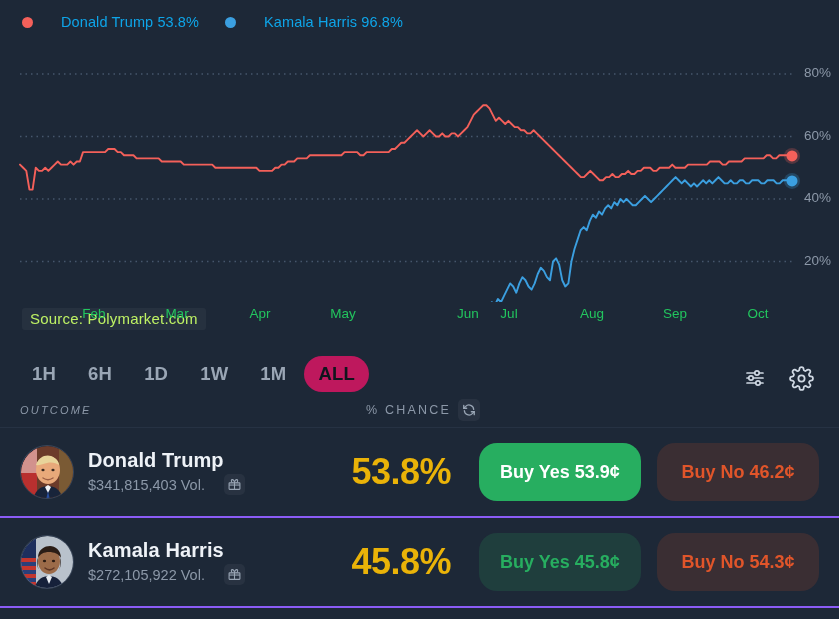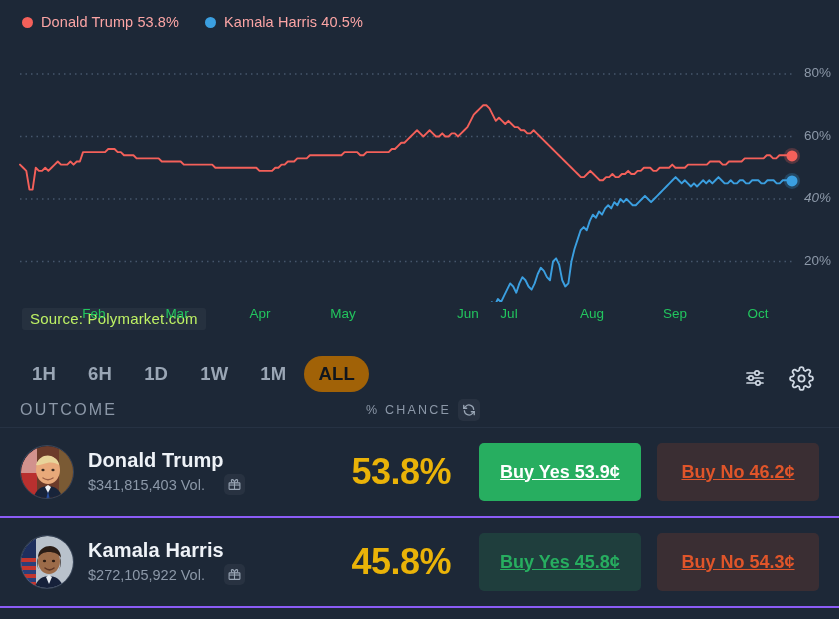--- a/index.html
+++ b/index.html
@@ -8,21 +8,21 @@
     background: #1d2837;
     font-family: "Liberation Sans", sans-serif;
     overflow: hidden;
   }
   .app { position: relative; width: 839px; height: 619px; background: #1d2837; }
 
   
   .legend { display: flex; align-items: center; gap: 26px; padding: 12px 0 0 22px; height: 32px; }
   .legend-item { display: flex; align-items: center; gap: 8px; }
   .legend-dot { width: 11px; height: 11px; border-radius: 50%; display: block; }
-  .legend-label { font-size: 14.5px; color: #fca5a5; letter-spacing: .1px; }
+  .legend-label { font-size: 14.5px; color: #0ea5e9; letter-spacing: .1px; margin-left: 20px; }
 
   
   .chart-wrap { position: relative; width: 839px; height: 270px; }
   .chart-svg { position: absolute; left: 0; top: 0; }
   .y-labels { position: absolute; right: 8px; top: 0; width: 48px; height: 270px; }
   .y-label { position: absolute; right: 0; font-size: 13.5px; color: #8c98a8; }
   .watermark {
     position: absolute; left: 22px; top: 276px;
     font-size: 15px; color: #bef264; letter-spacing: .2px;
     background: rgba(255,255,255,0.045); padding: 2px 8px 3px 8px; border-radius: 3px;
@@ -35,30 +35,30 @@
 
   
   .toolbar { display: flex; align-items: flex-end; height: 56px; padding: 0 16px 0 18px; }
   .ranges { display: flex; align-items: center; gap: 4px; }
   .range-btn {
     font-size: 18.5px; font-weight: 700; color: #9aa6b5;
     background: none; border: none; cursor: pointer;
     padding: 7px 14px; border-radius: 999px; letter-spacing: .2px;
     font-family: "Liberation Sans", sans-serif;
   }
-  .range-btn.active { background: #a16207; color: #10151d; }
+  .range-btn.active { background: #be185d; color: #10151d; }
   .toolbar-icons { margin-left: auto; display: flex; align-items: center; gap: 18px; padding-right: 8px; }
   .icon-btn { cursor: pointer; display: flex; align-items: center; justify-content: center; width: 28px; height: 28px; }
 
   
   .table-head {
     display: flex; align-items: center; height: 36px;
     padding: 0 20px; border-bottom: 1px solid #263243;
   }
-  .col-outcome { font-size: 16px; color: #8c98a8; letter-spacing: 2.2px; }
+  .col-outcome { font-size: 11px; color: #8c98a8; letter-spacing: 2.2px; font-style: italic; }
   .col-chance {
     margin-left: auto; display: flex; align-items: center; gap: 7px;
     font-size: 12.5px; color: #8c98a8; letter-spacing: 2.2px;
     padding-right: 339px;
   }
   .refresh-box {
     width: 22px; height: 22px; border-radius: 5px;
     background: rgba(255,255,255,0.05);
     display: flex; align-items: center; justify-content: center; cursor: pointer;
   }
@@ -73,60 +73,60 @@
   .person-sub { display: flex; align-items: center; gap: 19px; margin-top: 2px; }
   .vol { font-size: 14.5px; color: #8c98a8; }
   .gift-box {
     width: 21px; height: 21px; border-radius: 5px;
     background: rgba(255,255,255,0.05);
     display: flex; align-items: center; justify-content: center; cursor: pointer;
   }
   .pct { font-size: 36px; font-weight: 700; color: #eab308; width: 172px; text-align: right; letter-spacing: -.5px; }
   .btns { margin-left: 28px; display: flex; gap: 16px; }
   .btn {
-    width: 162px; height: 58px; border-radius: 5px; border: none; cursor: pointer;
+    width: 162px; height: 58px; border-radius: 18px; border: none; cursor: pointer;
     font-size: 18px; font-weight: 700; font-family: "Liberation Sans", sans-serif;
-    display: flex; align-items: center; justify-content: center; text-decoration: underline;
+    display: flex; align-items: center; justify-content: center;
   }
   .btn-yes-solid { background: #27ae60; color: #ffffff; }
   .btn-yes-ghost { background: rgba(39,174,96,0.17); color: #27ae60; }
   .btn-no-ghost  { background: rgba(229,78,36,0.15); color: #e0552a; }
 </style>
 </head>
 <body>
 
 <div class="app">
 
   <div class="legend">
     <div class="legend-item">
       <span class="legend-dot" id="ldot0" style="background: rgb(244, 96, 90);"></span>
       <span class="legend-label">Donald Trump 53.8%</span>
     </div>
     <div class="legend-item">
       <span class="legend-dot" id="ldot1" style="background: rgb(59, 159, 224);"></span>
-      <span class="legend-label">Kamala Harris 40.5%</span>
+      <span class="legend-label">Kamala Harris 96.8%</span>
     </div>
   </div>
 
   <div class="chart-wrap">
     <svg class="chart-svg" id="chart" width="839" height="270">
         <line x1="20" x2="792" y1="229.5" y2="229.5" stroke="#46566c" stroke-width="1.4" stroke-dasharray="1.5 4"></line>
         <line x1="20" x2="792" y1="167" y2="167" stroke="#46566c" stroke-width="1.4" stroke-dasharray="1.5 4"></line>
         <line x1="20" x2="792" y1="104.5" y2="104.5" stroke="#46566c" stroke-width="1.4" stroke-dasharray="1.5 4"></line>
         <line x1="20" x2="792" y1="42" y2="42" stroke="#46566c" stroke-width="1.4" stroke-dasharray="1.5 4"></line>
         <path d="M20.00,132.63L23.15,135.75L26.30,138.88L29.45,157.63L32.60,157.63L35.76,135.75L38.91,138.88L42.06,138.88L45.21,135.75L48.36,138.88L51.51,135.75L54.66,132.63L57.81,129.50L60.96,132.63L64.11,132.63L67.27,132.63L70.42,129.50L73.57,132.63L76.72,129.50L79.87,129.50L83.02,120.13L86.17,120.13L89.32,120.13L92.47,120.13L95.62,120.13L98.78,120.13L101.93,120.13L105.08,120.13L108.23,117.00L111.38,117.00L114.53,117.00L117.68,120.13L120.83,120.13L123.98,123.25L127.13,123.25L130.29,123.25L133.44,123.25L136.59,126.38L139.74,126.38L142.89,126.38L146.04,126.38L149.19,126.38L152.34,126.38L155.49,126.38L158.64,126.38L161.80,129.50L164.95,129.50L168.10,129.50L171.25,129.50L174.40,129.50L177.55,129.50L180.70,129.50L183.85,132.63L187.00,132.63L190.16,132.63L193.31,132.63L196.46,132.63L199.61,132.63L202.76,132.63L205.91,132.63L209.06,132.63L212.21,132.63L215.36,135.75L218.51,135.75L221.67,135.75L224.82,135.75L227.97,135.75L231.12,135.75L234.27,135.75L237.42,135.75L240.57,135.75L243.72,135.75L246.87,135.75L250.02,135.75L253.18,135.75L256.33,135.75L259.48,138.88L262.63,138.88L265.78,138.88L268.93,138.88L272.08,138.88L275.23,135.75L278.38,135.75L281.53,132.63L284.69,132.63L287.84,129.50L290.99,129.50L294.14,129.50L297.29,126.38L300.44,126.38L303.59,126.38L306.74,126.38L309.89,123.25L313.04,123.25L316.20,123.25L319.35,123.25L322.50,123.25L325.65,123.25L328.80,123.25L331.95,123.25L335.10,123.25L338.25,123.25L341.40,123.25L344.56,120.13L347.71,120.13L350.86,120.13L354.01,120.13L357.16,120.13L360.31,123.25L363.46,123.25L366.61,120.13L369.76,120.13L372.91,120.13L376.07,120.13L379.22,120.13L382.37,120.13L385.52,120.13L388.67,120.13L391.82,117.00L394.97,117.00L398.12,113.88L401.27,110.75L404.42,110.75L407.58,107.63L410.73,104.50L413.88,101.38L417.03,98.25L420.18,101.38L423.33,104.50L426.48,101.38L429.63,98.25L432.78,101.38L435.93,104.50L439.09,104.50L442.24,101.38L445.39,104.50L448.54,104.50L451.69,101.38L454.84,101.38L457.99,104.50L461.14,101.38L464.29,98.25L467.44,95.13L470.60,88.88L473.75,82.63L476.90,79.50L480.05,76.38L483.20,73.25L486.35,73.25L489.50,76.38L492.65,82.63L495.80,88.88L498.96,85.75L502.11,88.88L505.26,92.00L508.41,88.88L511.56,92.00L514.71,95.13L517.86,95.13L521.01,98.25L524.16,98.25L527.31,101.38L530.47,101.38L533.62,98.25L536.77,101.38L539.92,104.50L543.07,107.63L546.22,110.75L549.37,113.88L552.52,117.00L555.67,120.13L558.82,123.25L561.98,126.38L565.13,129.50L568.28,132.63L571.43,135.75L574.58,138.88L577.73,142.00L580.88,145.13L584.03,145.13L587.18,142.00L590.33,138.88L593.49,142.00L596.64,145.13L599.79,148.25L602.94,148.25L606.09,145.13L609.24,145.13L612.39,142.00L615.54,145.13L618.69,145.13L621.84,142.00L625.00,142.00L628.15,138.88L631.30,142.00L634.45,142.00L637.60,138.88L640.75,138.88L643.90,135.75L647.05,135.75L650.20,135.75L653.36,138.88L656.51,138.88L659.66,135.75L662.81,135.75L665.96,135.75L669.11,135.75L672.26,132.63L675.41,135.75L678.56,135.75L681.71,135.75L684.87,135.75L688.02,132.63L691.17,132.63L694.32,132.63L697.47,132.63L700.62,132.63L703.77,132.63L706.92,132.63L710.07,129.50L713.22,129.50L716.38,129.50L719.53,129.50L722.68,132.63L725.83,132.63L728.98,129.50L732.13,129.50L735.28,129.50L738.43,129.50L741.58,129.50L744.73,126.38L747.89,126.38L751.04,126.38L754.19,126.38L757.34,126.38L760.49,126.38L763.64,126.38L766.79,123.25L769.94,123.25L773.09,126.38L776.24,126.38L779.40,123.25L782.55,123.25L785.70,123.25L788.85,123.25L792.00,123.88" fill="none" stroke="#f4605a" stroke-width="1.9" stroke-linejoin="round" stroke-linecap="round"></path>
         <path d="M20.00,288.88L23.06,288.88L26.13,288.88L29.19,288.88L32.25,288.88L35.32,288.88L38.38,288.88L41.44,288.88L44.51,288.88L47.57,288.88L50.63,288.88L53.70,288.88L56.76,288.88L59.83,288.88L62.89,288.88L65.95,288.88L69.02,288.88L72.08,288.88L75.14,288.88L78.21,288.88L81.27,288.88L84.33,288.88L87.40,288.88L90.46,288.88L93.52,288.88L96.59,288.88L99.65,288.88L102.71,288.88L105.78,288.88L108.84,288.88L111.90,288.88L114.97,288.88L118.03,288.88L121.10,288.88L124.16,288.88L127.22,288.88L130.29,288.88L133.35,288.88L136.41,288.88L139.48,288.88L142.54,288.88L145.60,288.88L148.67,288.88L151.73,288.88L154.79,288.88L157.86,288.88L160.92,288.88L163.98,288.88L167.05,288.88L170.11,288.88L173.17,288.88L176.24,288.88L179.30,288.88L182.37,288.88L185.43,288.88L188.49,288.88L191.56,288.88L194.62,288.88L197.68,288.88L200.75,288.88L203.81,288.88L206.87,288.88L209.94,288.88L213.00,288.88L216.06,288.88L219.13,288.88L222.19,288.88L225.25,288.88L228.32,288.88L231.38,288.88L234.44,288.88L237.51,288.88L240.57,288.88L243.63,288.88L246.70,288.88L249.76,288.88L252.83,288.88L255.89,288.88L258.95,288.88L262.02,288.88L265.08,288.88L268.14,288.88L271.21,288.88L274.27,288.88L277.33,288.88L280.40,288.88L283.46,288.88L286.52,288.88L289.59,288.88L292.65,288.88L295.71,288.88L298.78,288.88L301.84,288.88L304.90,288.88L307.97,288.88L311.03,288.88L314.10,288.88L317.16,288.88L320.22,288.88L323.29,288.88L326.35,288.88L329.41,285.75L332.48,285.75L335.54,285.75L338.60,285.75L341.67,285.75L344.73,285.75L347.79,285.75L350.86,285.75L353.92,285.75L356.98,285.75L360.05,285.75L363.11,285.75L366.17,285.75L369.24,285.75L372.30,285.75L375.37,285.75L378.43,285.75L381.49,285.75L384.56,285.75L387.62,285.75L390.68,285.75L393.75,285.75L396.81,285.75L399.87,285.75L402.94,285.75L406.00,285.75L409.06,285.75L412.13,285.75L415.19,285.75L418.25,285.75L421.32,285.75L424.38,285.75L427.44,285.75L430.51,285.75L433.57,285.75L436.63,285.75L439.70,285.75L442.76,285.75L445.83,285.75L448.89,285.75L451.95,285.75L455.02,285.75L458.08,285.75L461.14,285.75L464.21,285.75L467.27,285.75L470.33,285.75L473.40,282.63L476.46,282.63L479.52,279.50L482.59,276.38L485.65,273.25L488.71,276.38L491.78,270.13L494.84,273.25L497.90,267.00L500.97,270.13L504.03,263.88L507.10,257.63L510.16,251.38L513.22,254.50L516.29,260.75L519.35,251.38L522.41,245.13L525.48,248.25L528.54,254.50L531.60,257.63L534.67,251.38L537.73,242.00L540.79,235.75L543.86,238.88L546.92,245.13L549.98,248.25L553.05,229.50L556.11,226.38L559.17,232.63L562.24,248.25L565.30,254.50L568.37,251.38L571.43,229.50L574.49,217.00L577.56,207.63L580.62,198.25L583.68,195.13L586.75,198.25L589.81,188.88L592.87,182.63L595.94,185.75L599.00,179.50L602.06,182.63L605.13,176.38L608.19,173.25L611.25,176.38L614.32,170.13L617.38,173.25L620.44,167.00L623.51,170.13L626.57,167.00L629.63,170.13L632.70,173.25L635.76,173.25L638.83,170.13L641.89,167.00L644.95,163.88L648.02,167.00L651.08,170.13L654.14,167.00L657.21,163.88L660.27,160.75L663.33,157.63L666.40,154.50L669.46,151.38L672.52,148.25L675.59,145.13L678.65,148.25L681.71,151.38L684.78,148.25L687.84,151.38L690.90,154.50L693.97,151.38L697.03,154.50L700.10,151.38L703.16,148.25L706.22,151.38L709.29,148.25L712.35,151.38L715.41,148.25L718.48,145.13L721.54,148.25L724.60,151.38L727.67,151.38L730.73,148.25L733.79,151.38L736.86,151.38L739.92,148.25L742.98,148.25L746.05,151.38L749.11,151.38L752.17,148.25L755.24,148.25L758.30,148.25L761.37,151.38L764.43,151.38L767.49,148.25L770.56,148.25L773.62,148.25L776.68,151.38L779.75,151.38L782.81,148.25L785.87,148.25L788.94,148.25L792.00,148.88" fill="none" stroke="#3b9fe0" stroke-width="1.9" stroke-linejoin="round" stroke-linecap="round"></path>
         <circle cx="792" cy="123.875" r="8" fill="#f4605a" opacity="0.25"></circle>
         <circle cx="792" cy="123.875" r="5.5" fill="#f4605a"></circle>
         <circle cx="792" cy="148.875" r="8" fill="#3b9fe0" opacity="0.25"></circle>
         <circle cx="792" cy="148.875" r="5.5" fill="#3b9fe0"></circle>
       </svg>
     <div class="y-labels" id="ylabels">
         <div class="y-label" style="top: 220.5px;">20%</div>
-        <div class="y-label" style="top: 158px; font-style: italic;">40%</div>
+        <div class="y-label" style="top: 158px;">40%</div>
         <div class="y-label" style="top: 95.5px;">60%</div>
         <div class="y-label" style="top: 33px;">80%</div>
       </div>
     <div class="watermark">Source: Polymarket.com</div>
   </div>
 
   <div class="x-axis" id="xaxis">
       <div class="x-tick" style="left: 94px;">Feb</div>
       <div class="x-tick" style="left: 177px;">Mar</div>
       <div class="x-tick" style="left: 260px;">Apr</div>

